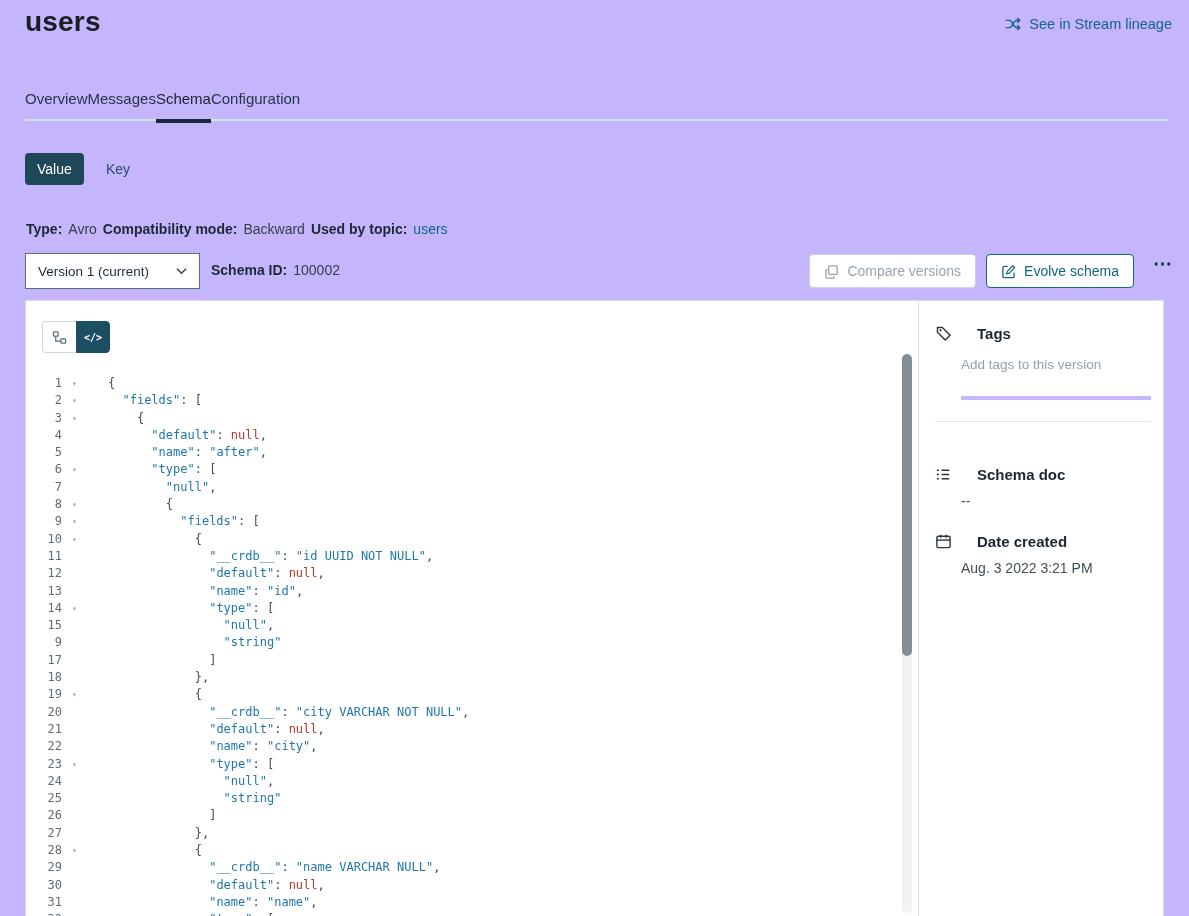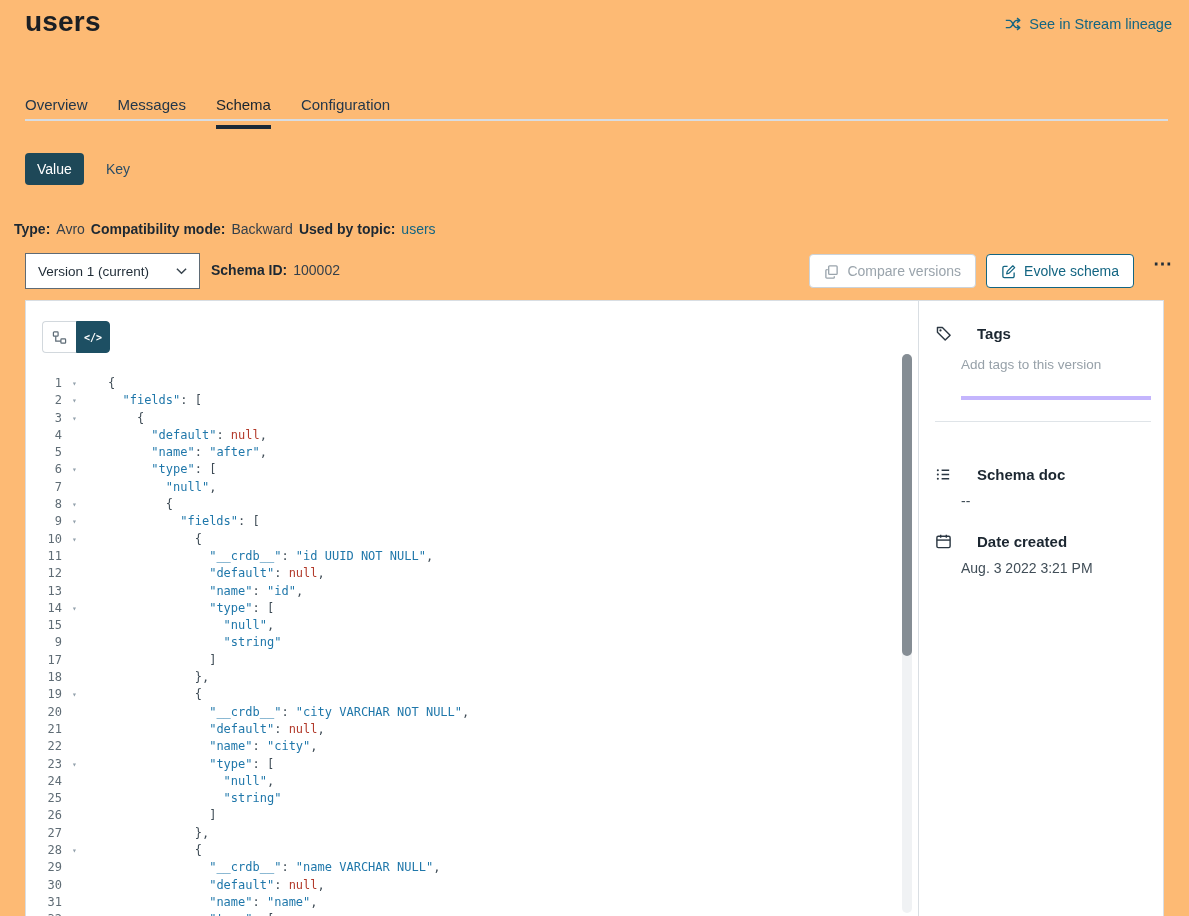--- a/index.html
+++ b/index.html
@@ -1,36 +1,36 @@
 <!DOCTYPE html>
 <html><head>
 <meta charset="utf-8">
 <style>
   *{margin:0;padding:0;box-sizing:border-box}
   html,body{background:#fff}
-  .page{position:relative;width:1189px;height:916px;background:#fdba74;
+  .page{position:relative;width:1189px;height:916px;background:#c4b5fd;
         font-family:"Liberation Sans",sans-serif;color:#333f4a;overflow:hidden}
 
   .page-title{position:absolute;left:25px;top:6px;font-size:28px;font-weight:700;color:#1b1f24;letter-spacing:.2px}
 
   .lineage-link{position:absolute;right:17px;top:15px;display:flex;align-items:center;gap:7px;
                 color:#136582;font-size:14.5px;cursor:pointer;text-decoration:none}
   .lineage-ic{width:18px;height:18px}
 
-  .tabs{position:absolute;left:25px;top:96px;display:flex;gap:30px}
+  .tabs{position:absolute;left:25px;top:90px;display:flex;}
   .tab{position:relative;font-size:15px;color:#24374a;padding-bottom:13px;cursor:pointer}
   .tab.active{color:#17242f}
   .tab.active::after{content:"";position:absolute;left:0;right:0;bottom:-3px;height:4px;background:#1b2936;z-index:2}
   .tabs-rule{position:absolute;left:25px;right:21px;top:119px;height:2px;background:#d8dde2}
 
   .chip{position:absolute;top:153px;height:32px;border:none;border-radius:4px;font-family:inherit;font-size:14px;cursor:pointer}
   .chip-value{left:25px;padding:0 12px;background:#1e4858;color:#fff}
   .chip-key{left:94px;padding:0 12px;background:transparent;color:#2a4d66}
 
-  .meta{position:absolute;left:14px;top:221px;display:flex;align-items:baseline;gap:6px;font-size:14px}
+  .meta{position:absolute;left:26px;top:221px;display:flex;align-items:baseline;gap:6px;font-size:14px}
   .meta .b{font-weight:700;color:#1c2833}
   .meta .v{color:#333f4a}
   .meta .gap{margin-left:0}
   .link{color:#136582;cursor:pointer;text-decoration:none}
 
   .version-select{position:absolute;left:25px;top:253px;width:175px;height:36px;border:1px solid #5f6b75;border-radius:0;
                   display:flex;align-items:center;justify-content:space-between;padding:0 12px;
                   font-size:13.5px;color:#1f2b36;cursor:pointer;background:#fff}
   .version-select .chev{width:11px;height:8px;color:#39454f;flex:none}
   .schema-id{position:absolute;left:211px;top:262px;display:flex;gap:6px;font-size:14px}

